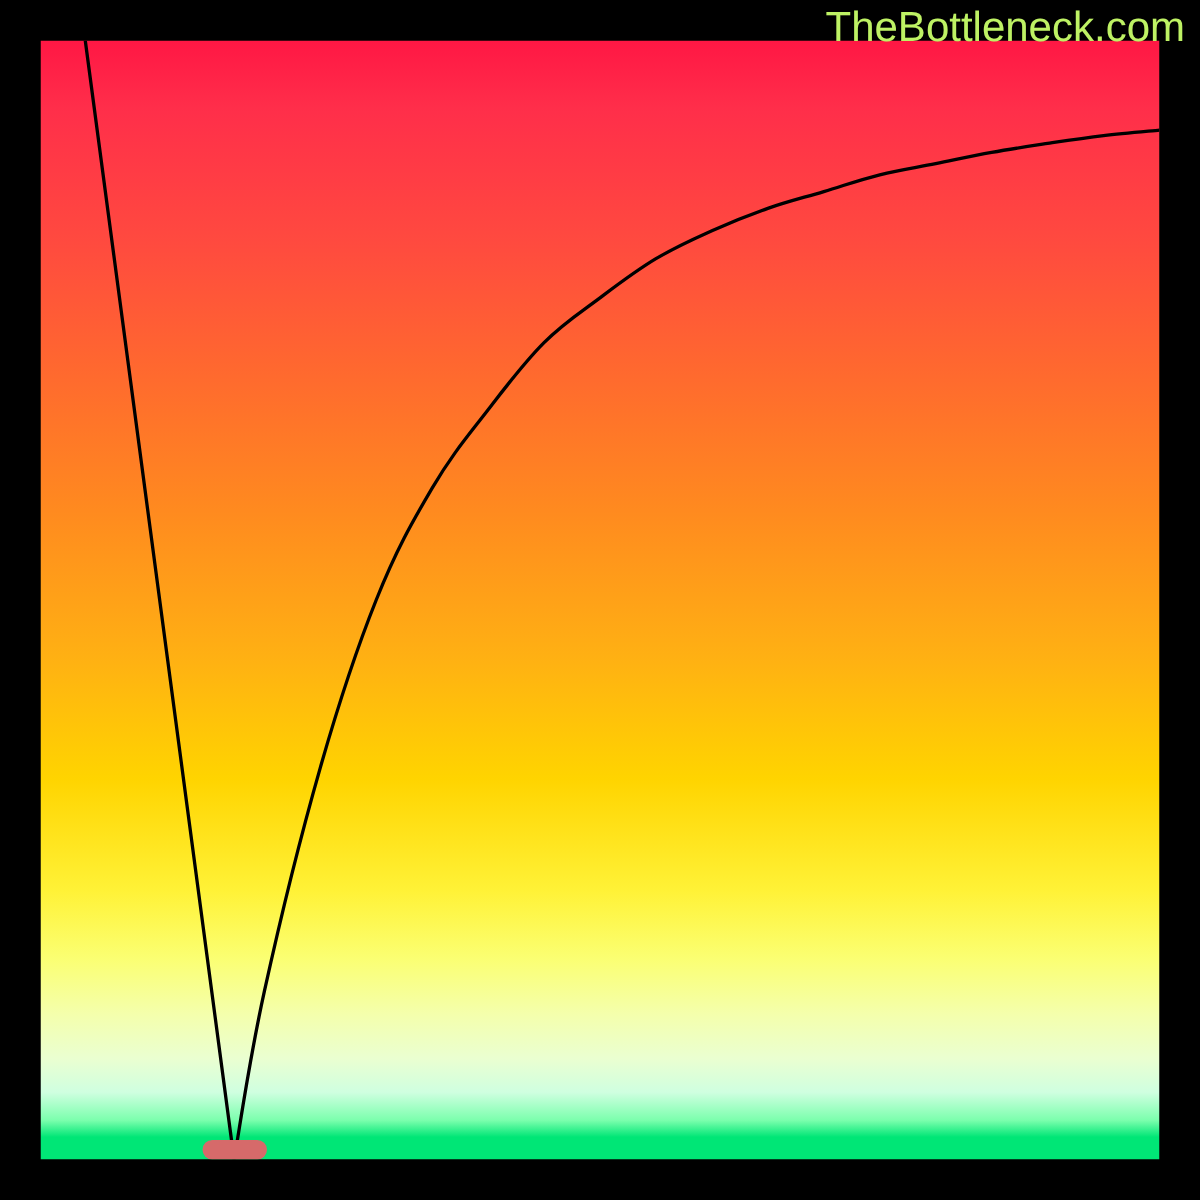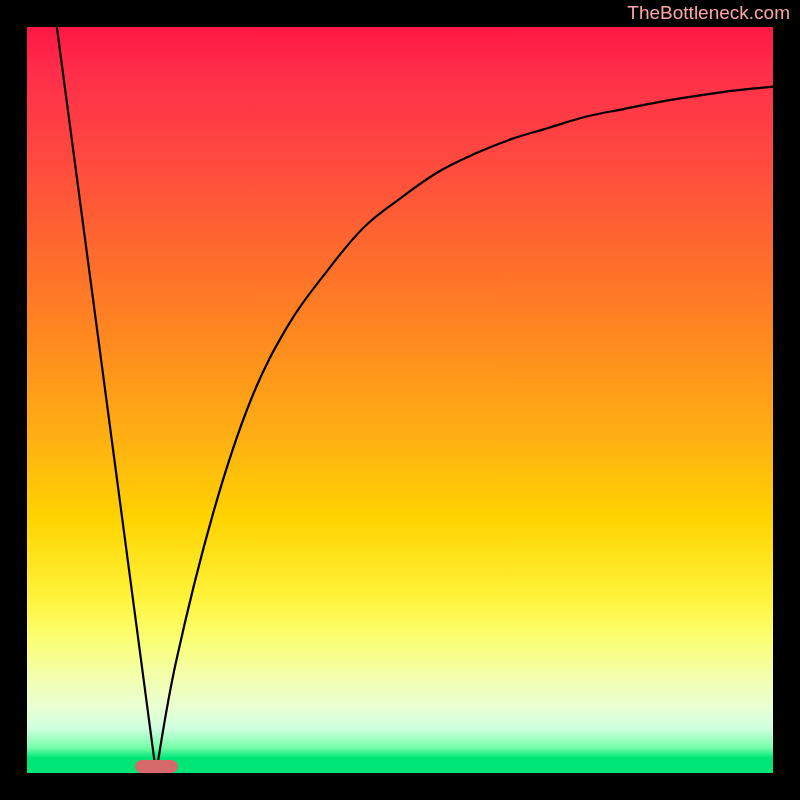--- a/index.html
+++ b/index.html
@@ -15,22 +15,22 @@
     position: relative;
     width: 800px;
     height: 800px;
     background: #000;
   }
   .watermark {
     position: absolute;
     top: 2px;
     right: 10px;
     z-index: 10;
-    color: #fca5a5;
-    font-size: 19px;
+    color: #bef264;
+    font-size: 28px;
     font-weight: 500;
     letter-spacing: 0px;
     font-family: Arial, sans-serif;
   }
   .plot-area {
     position: absolute;
     left: 27px;
     top: 27px;
     width: 746px;
     height: 746px;

